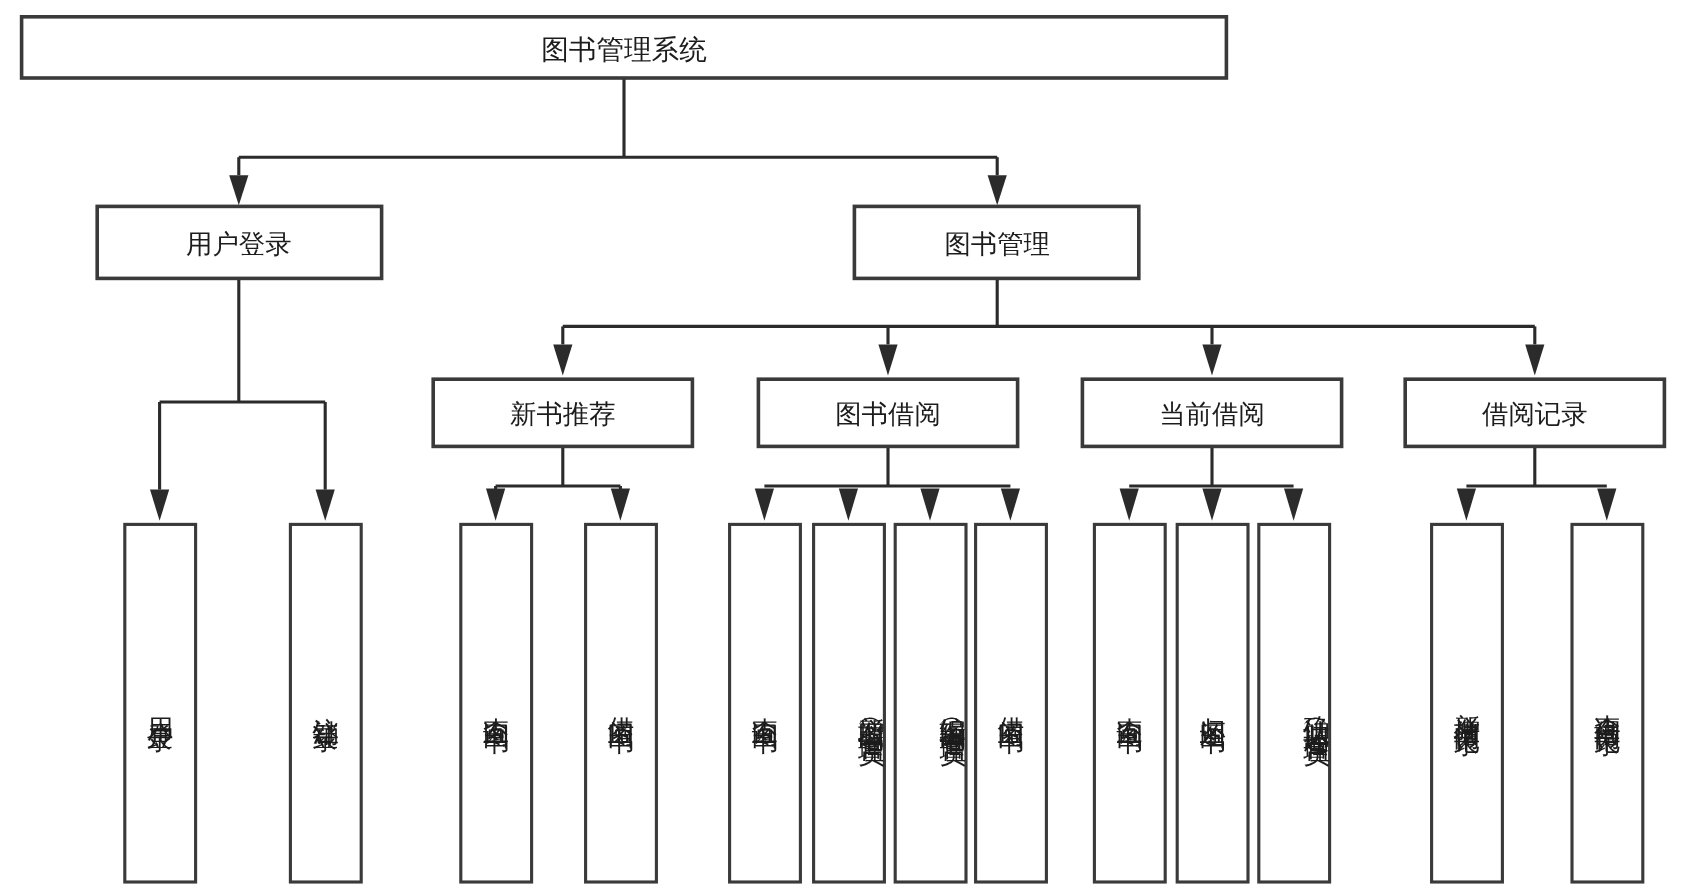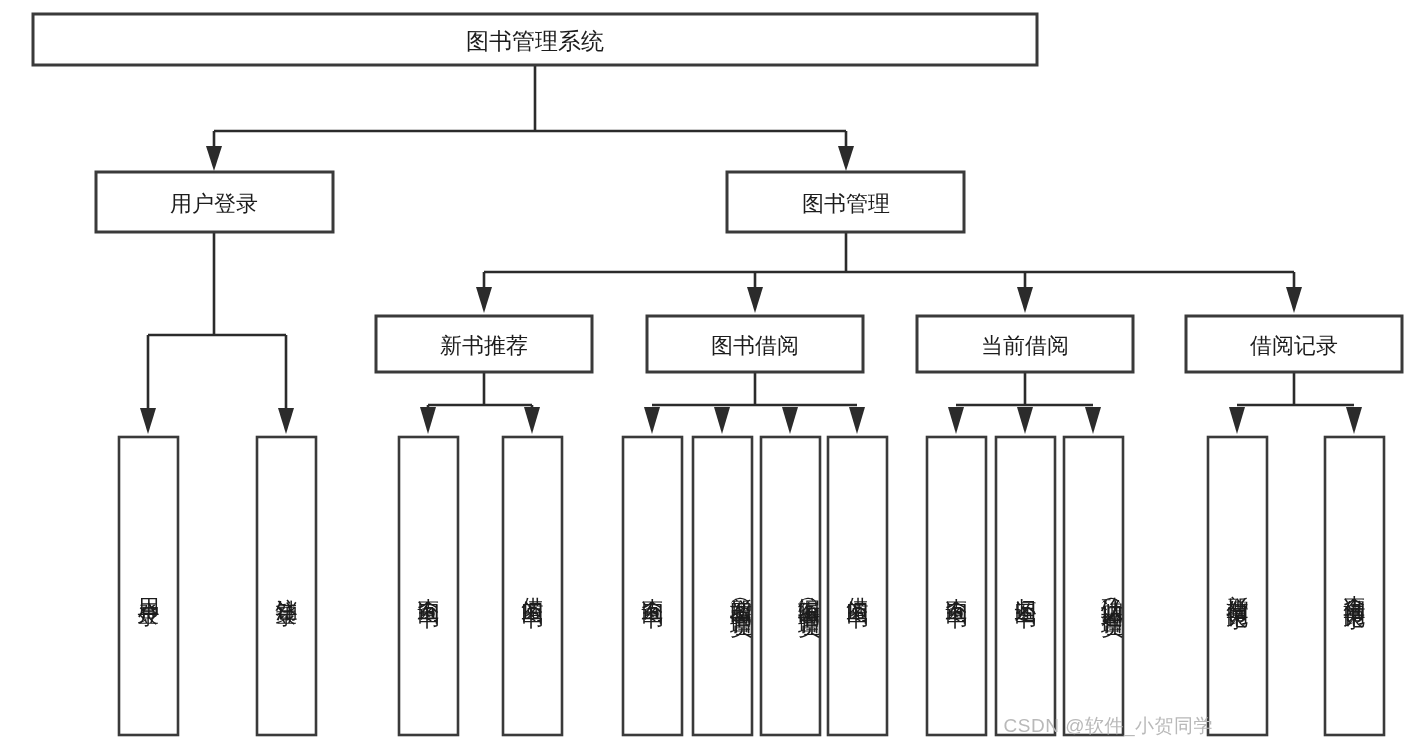--- a/index.html
+++ b/index.html
@@ -9,21 +9,21 @@
   }
   body {
     width: 1405px;
     height: 747px;
     font-family: "Liberation Sans", "DejaVu Sans", sans-serif;
     overflow: hidden;
     position: relative;
   }
   #diagram-root {
     position: absolute;
-    left: 15px;
+    left: 0;
     top: 0;
     width: 1206px;
     height: 747px;
   }
   svg#flow {
     display: block;
     width: 1405px;
     height: 747px;
   }
   .node-box {
@@ -197,14 +197,13 @@
   <div class="vlabel" style="left:746px; top:443px; width:59px; height:298px; display:flex; align-items:flex-start; justify-content:center;">编辑图书（管理员）</div>
   <div class="vlabel" style="left:813px; top:437px; width:59px; height:298px; display:flex; align-items:center; justify-content:center;">借阅图书</div>
 
   <div class="vlabel" style="left:912px; top:437px; width:59px; height:298px; display:flex; align-items:center; justify-content:center;">查询图书</div>
   <div class="vlabel" style="left:981px; top:437px; width:59px; height:298px; display:flex; align-items:center; justify-content:center;">归还图书</div>
   <div class="vlabel" style="left:1049px; top:443px; width:59px; height:298px; display:flex; align-items:flex-start; justify-content:center;">确认归还（管理员）</div>
 
   <div class="vlabel" style="left:1193px; top:437px; width:59px; height:298px; display:flex; align-items:center; justify-content:center;">新增借阅记录</div>
   <div class="vlabel" style="left:1310px; top:437px; width:59px; height:298px; display:flex; align-items:center; justify-content:center;">查询借阅记录</div>
 
-  <div class="watermark">CSDN @软件_小贺同学</div>
 </div>
 
 </body></html>

